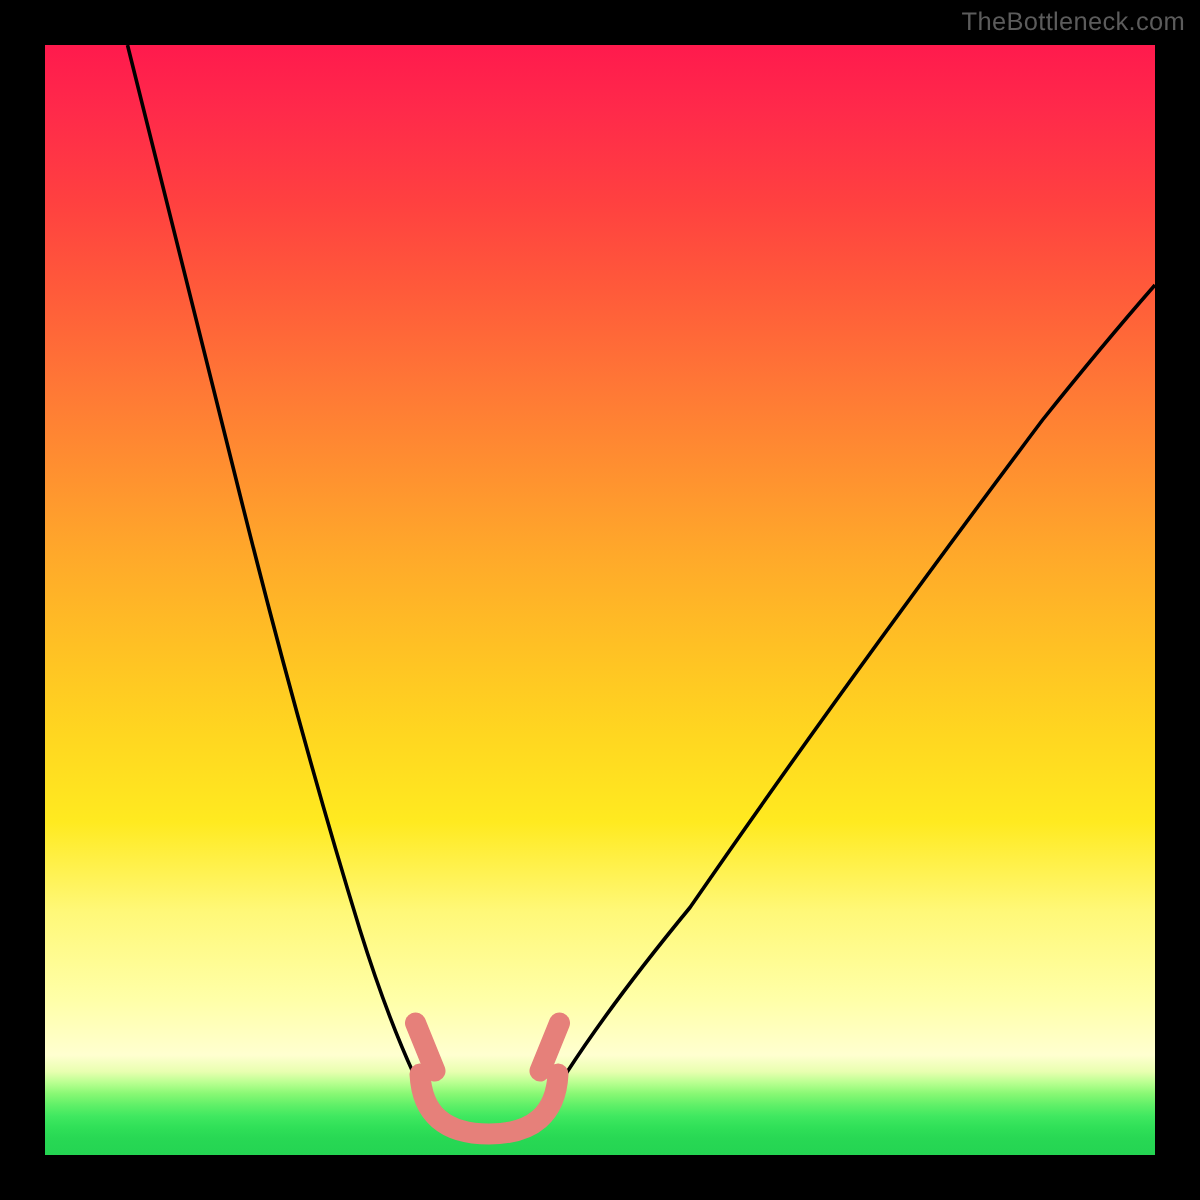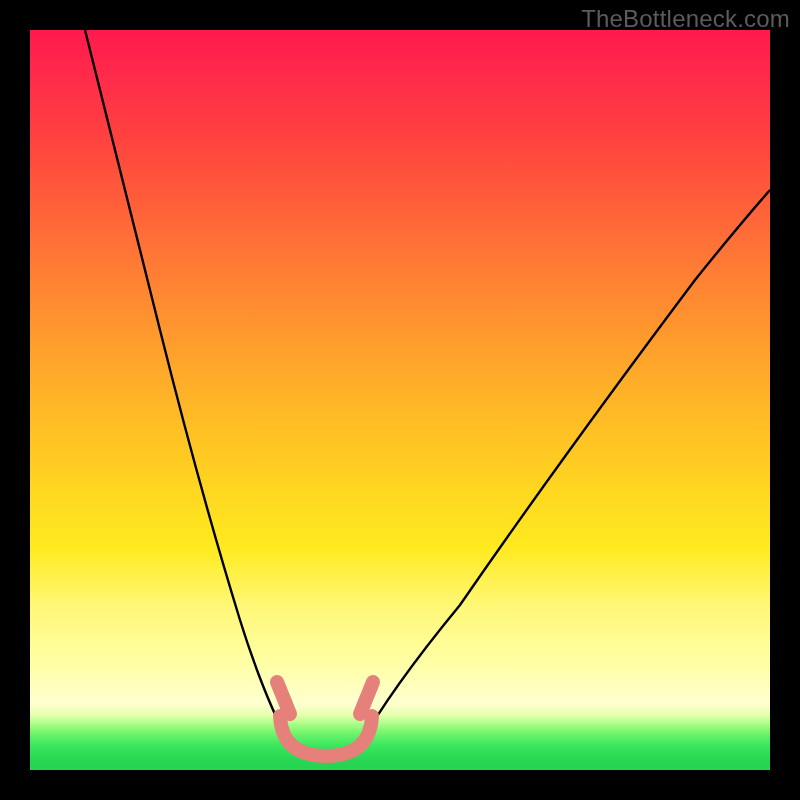--- a/index.html
+++ b/index.html
@@ -60,21 +60,21 @@
     position: absolute;
     inset: 0;
     width: 740px;
     height: 740px;
   }
   .watermark {
     position: absolute;
     top: 5px;
     right: 10px;
     color: #5c5c5c;
-    font-size: 24px;
+    font-size: 17px;
     font-weight: 500;
     letter-spacing: 0.2px;
   }
 </style>
 </head>
 <body>
 
 <div class="frame">
   <div class="watermark">TheBottleneck.com</div>
 

